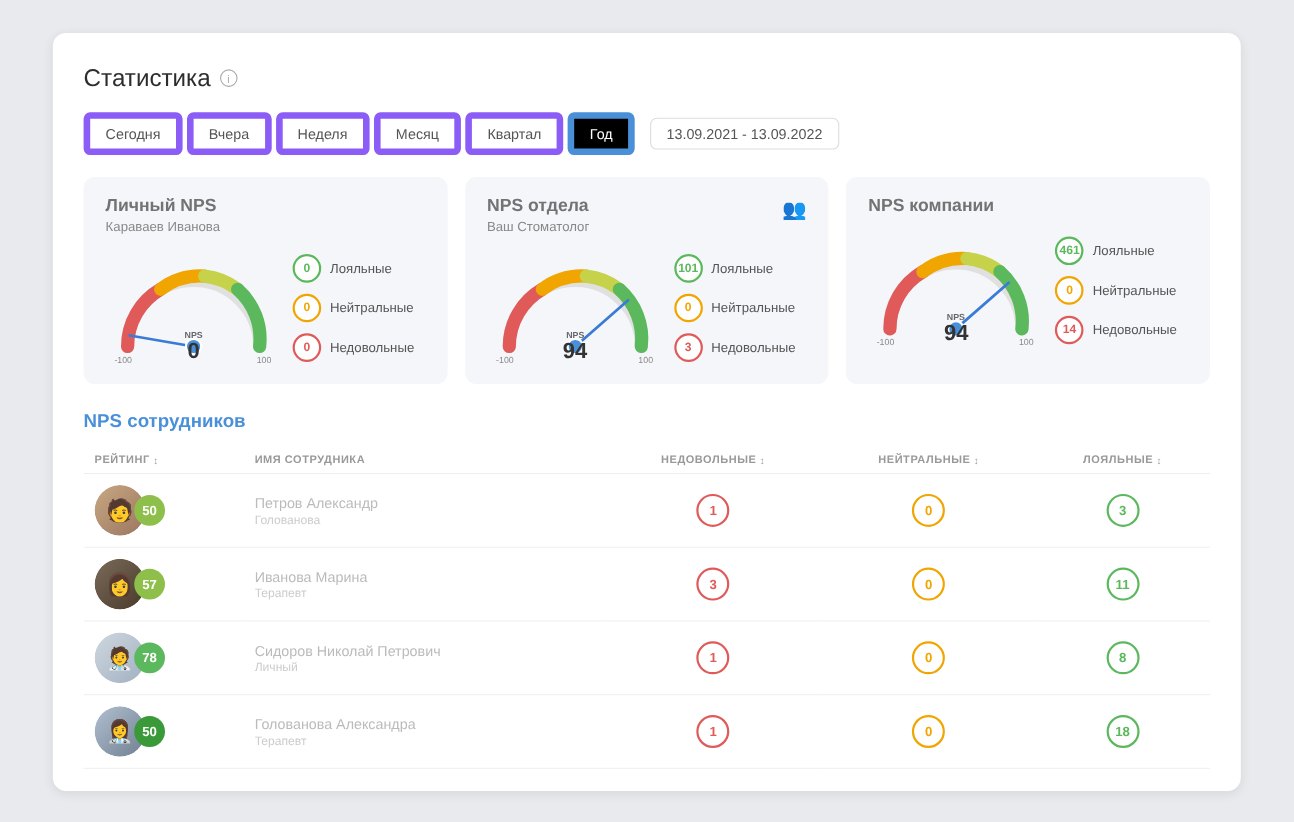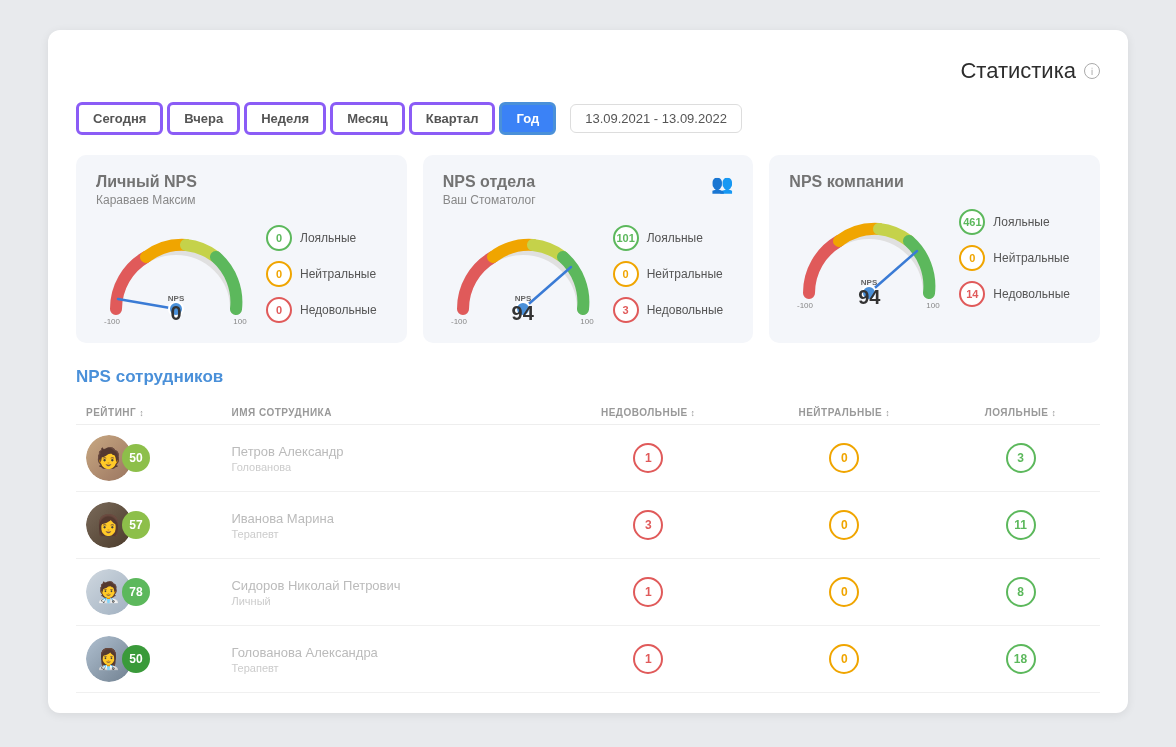--- a/index.html
+++ b/index.html
@@ -21,47 +21,45 @@
       box-shadow: 0 2px 10px rgba(0,0,0,0.08);
     }
     .page-title {
       font-size: 22px;
       font-weight: 500;
       color: #2d2d2d;
       display: flex;
       align-items: center;
       gap: 8px;
       margin-bottom: 18px;
-      justify-content: flex-end;
     }
     .info-icon {
       width: 16px; height: 16px;
       border-radius: 50%;
       border: 1.5px solid #aaa;
       display: inline-flex; align-items: center; justify-content: center;
       font-size: 10px; color: #aaa; cursor: pointer;
     }
     .tabs-row {
       display: flex;
       align-items: center;
       gap: 4px;
       margin-bottom: 20px;
     }
     .tab-btn {
       padding: 6px 14px;
       border-radius: 6px;
-      border: 3px solid #8b5cf6;
+      border: 6px solid #8b5cf6;
       background: #fff;
       font-size: 13px;
       color: #555;
       cursor: pointer;
-      font-weight: bold;
     }
     .tab-btn.active {
-      background: #3b82f6;
+      background: #000000;
       color: #fff;
       border-color: #4a90d9;
     }
     .date-range {
       margin-left: 10px;
       padding: 6px 14px;
       border-radius: 6px;
       border: 1px solid #ddd;
       font-size: 13px;
       color: #555;
@@ -240,21 +238,21 @@
     <button class="tab-btn">Месяц</button>
     <button class="tab-btn">Квартал</button>
     <button class="tab-btn active">Год</button>
     <span class="date-range">13.09.2021 - 13.09.2022</span>
   </div>
 
   <div class="nps-cards-row">
 
     <div class="nps-card">
       <div class="nps-card-title">Личный NPS</div>
-      <div class="nps-card-subtitle">Караваев Максим</div>
+      <div class="nps-card-subtitle">Караваев Иванова</div>
       <div class="nps-card-body">
         <div class="gauge-wrap">
           <svg viewBox="0 0 160 110">
 
             <path d="M 20 90 A 60 60 0 0 1 140 90" fill="none" stroke="#e0e0e0" stroke-width="12" stroke-linecap="round"></path>
 
             <path d="M 20 90 A 60 60 0 0 1 50 38" fill="none" stroke="#e05a5a" stroke-width="12" stroke-linecap="round"></path>
 
             <path d="M 50 38 A 60 60 0 0 1 90 26" fill="none" stroke="#f0a500" stroke-width="12" stroke-linecap="round"></path>
 

